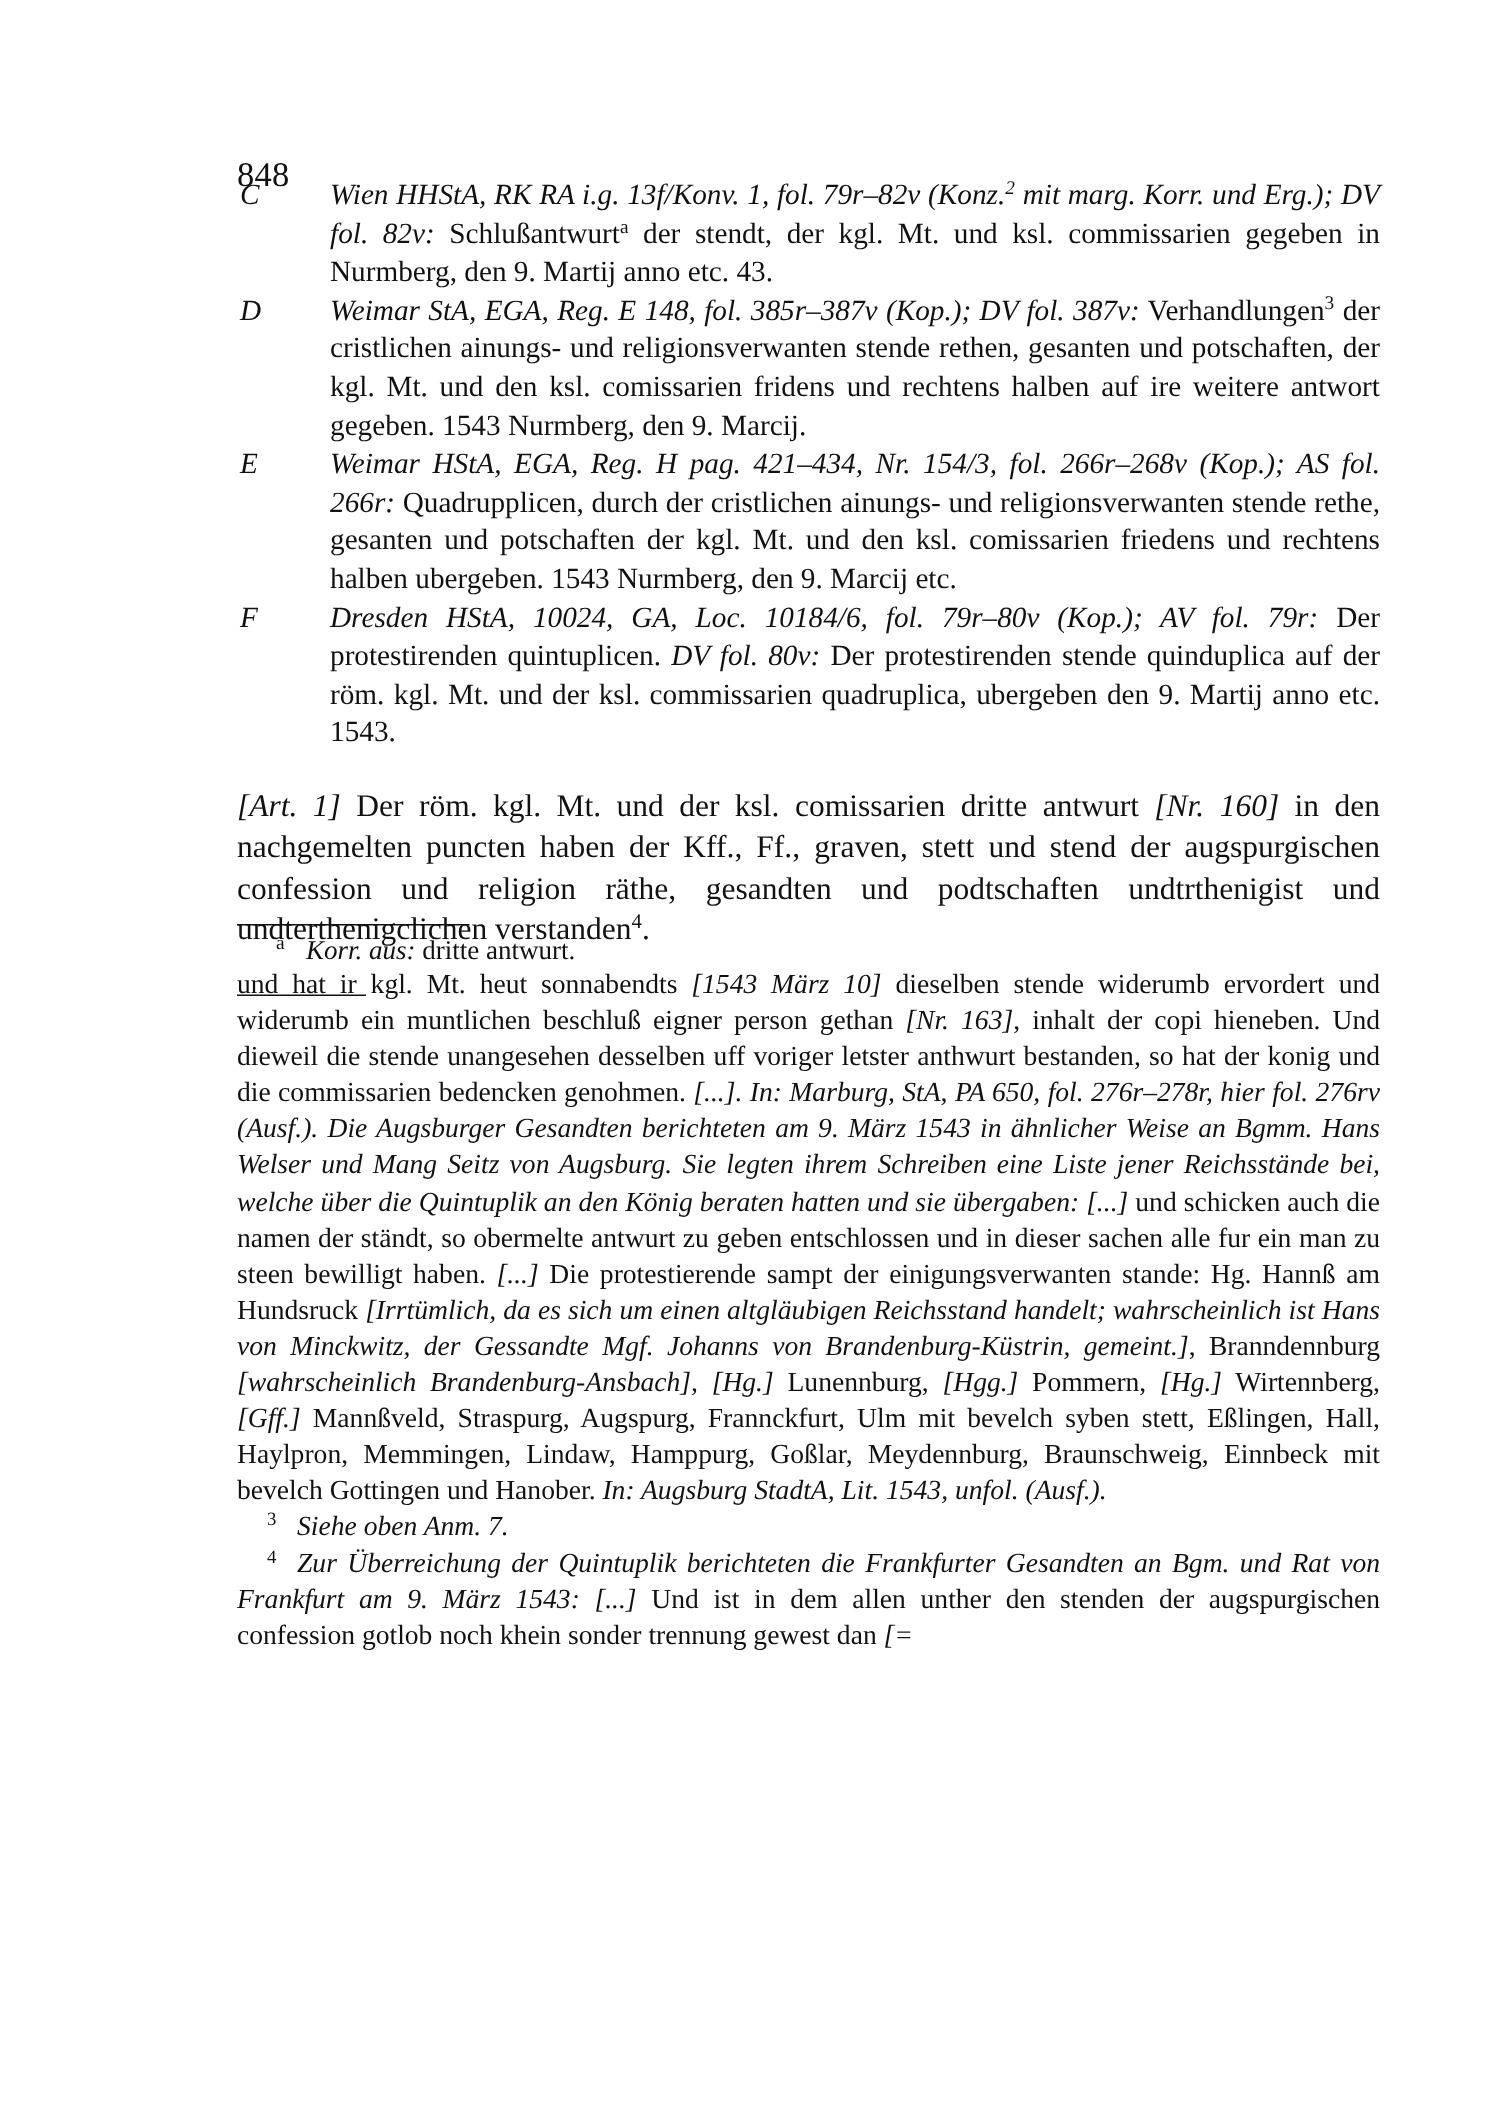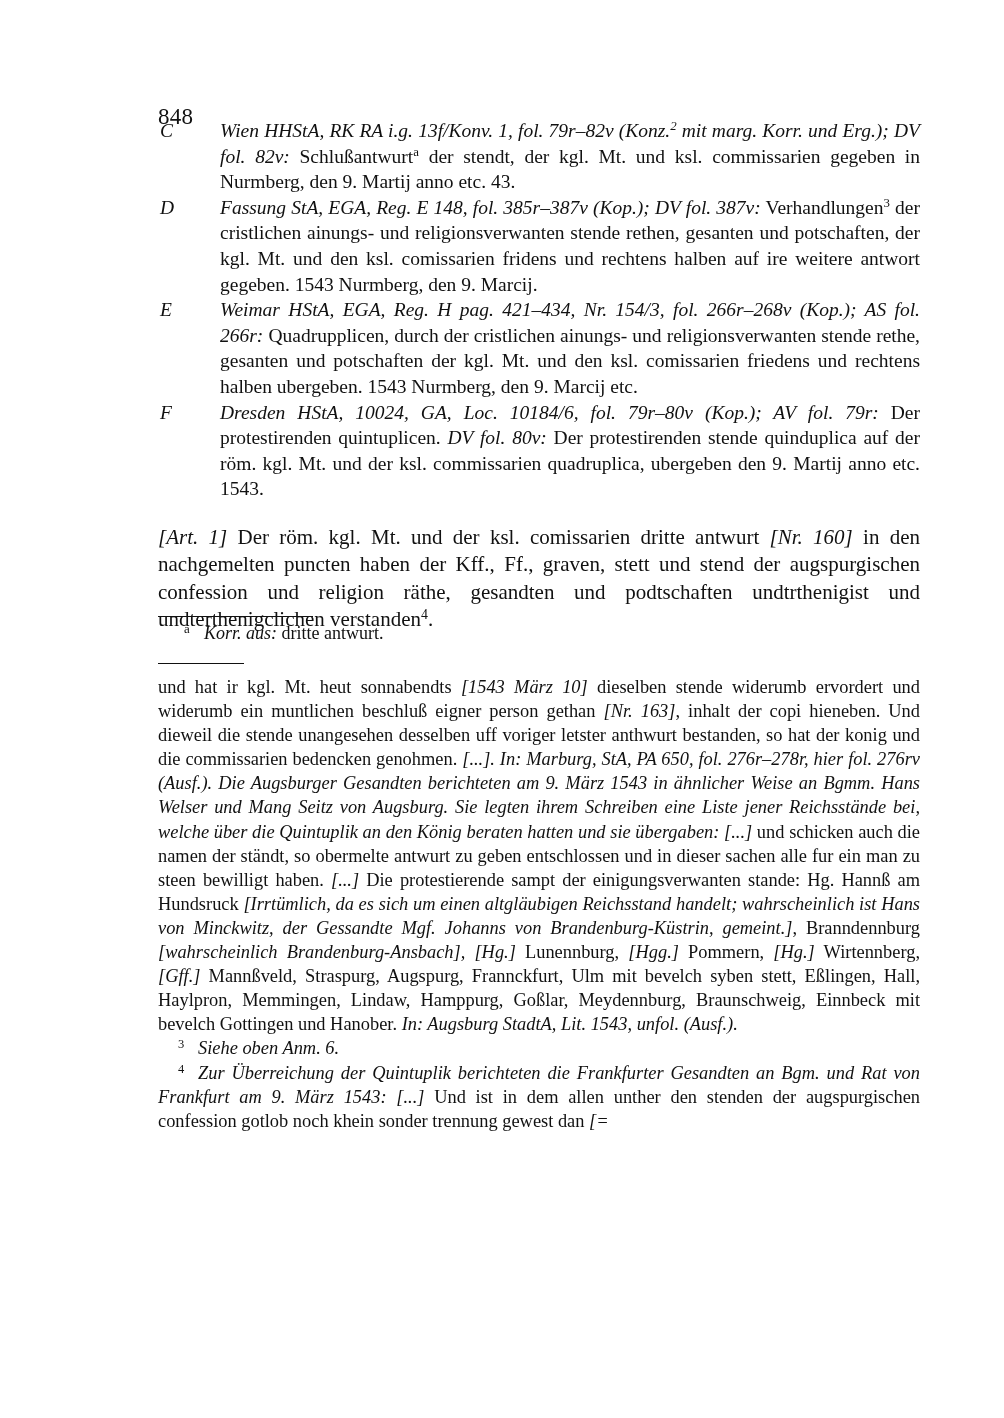--- a/index.html
+++ b/index.html
@@ -121,21 +121,21 @@
   }
   .app-note .marker sup {
     font-size: 0.72em;
     vertical-align: 0.5em;
   }
 
   
   .fn-block {
     position: absolute;
     left: 158px;
-    top: 675px;
+    top: 644px;
     width: 762px;
     font-size: 18.4px;
     line-height: 24.1px;
     text-align: justify;
     text-justify: inter-word;
   }
   .fn-para { margin: 0; }
   .fn-num {
     display: inline-block;
     width: 40px;
@@ -157,21 +157,21 @@
 
   <div class="col">
 
     <div class="sig-list" id="sigla-host">
         <div class="sig-entry">
           <span class="sig-letter">C</span>
           <span class="body"><span class="it">Wien HHStA, RK RA i.g. 13f/Konv. 1, fol. 79r–82v (Konz.</span><sup style="font-style: italic;">2</sup><span class="it"> mit marg. Korr. und Erg.); DV fol. 82v:</span><span> Schlußantwurt</span><sup>a</sup><span> der stendt, der kgl. Mt. und ksl. commissarien gegeben in Nurmberg, den 9. Martij anno etc. 43.</span></span>
         </div>
         <div class="sig-entry">
           <span class="sig-letter">D</span>
-          <span class="body"><span class="it">Fassung StA, EGA, Reg. E 148, fol. 385r–387v (Kop.); DV fol. 387v:</span><span> Verhandlungen</span><sup>3</sup><span> der cristlichen ainungs- und religionsverwanten stende rethen, gesanten und potschaften, der kgl. Mt. und den ksl. comissarien fridens und rechtens halben auf ire weitere antwort gegeben. 1543 Nurmberg, den 9. Marcij.</span></span>
+          <span class="body"><span class="it">Weimar StA, EGA, Reg. E 148, fol. 385r–387v (Kop.); DV fol. 387v:</span><span> Verhandlungen</span><sup>3</sup><span> der cristlichen ainungs- und religionsverwanten stende rethen, gesanten und potschaften, der kgl. Mt. und den ksl. comissarien fridens und rechtens halben auf ire weitere antwort gegeben. 1543 Nurmberg, den 9. Marcij.</span></span>
         </div>
         <div class="sig-entry">
           <span class="sig-letter">E</span>
           <span class="body"><span class="it">Weimar HStA, EGA, Reg. H pag. 421–434, Nr. 154/3, fol. 266r–268v (Kop.); AS fol. 266r:</span><span> Quadrupplicen, durch der cristlichen ainungs- und religionsverwanten stende rethe, gesanten und potschaften der kgl. Mt. und den ksl. comissarien friedens und rechtens halben ubergeben. 1543 Nurmberg, den 9. Marcij etc.</span></span>
         </div>
         <div class="sig-entry">
           <span class="sig-letter">F</span>
           <span class="body"><span class="it">Dresden HStA, 10024, GA, Loc. 10184/6, fol. 79r–80v (Kop.); AV fol. 79r:</span><span> Der protestirenden quintuplicen. </span><span class="it">DV fol. 80v:</span><span> Der protestirenden stende quinduplica auf der röm. kgl. Mt. und der ksl. commissarien quadruplica, ubergeben den 9. Martij anno etc. 1543.</span></span>
         </div>
       </div>
@@ -182,17 +182,17 @@
 
   <div class="rule rule-a"></div>
   <div class="rule rule-b"></div>
 
   <div class="app-note" id="apparatus-host">
       <div><span class="marker"><sup>a</sup></span><span><span class="it">Korr. aus:</span><span> dritte antwurt.</span></span></div>
     </div>
 
   <div class="fn-block" id="footnotes-host">
       <p class="fn-para"><span><span>und hat ir kgl. Mt. heut sonnabendts </span><span class="it">[1543 März 10]</span><span> dieselben stende widerumb ervordert und widerumb ein muntlichen beschluß eigner person gethan </span><span class="it">[Nr. 163]</span><span>, inhalt der copi hieneben. Und dieweil die stende unangesehen desselben uff voriger letster anthwurt bestanden, so hat der konig und die commissarien bedencken genohmen. </span><span class="it">[...]. In: Marburg, StA, PA 650, fol. 276r–278r, hier fol. 276rv (Ausf.). Die Augsburger Gesandten berichteten am 9. März 1543 in ähnlicher Weise an Bgmm. Hans Welser und Mang Seitz von Augsburg. Sie legten ihrem Schreiben eine Liste jener Reichsstände bei, welche über die Quintuplik an den König beraten hatten und sie übergaben: [...]</span><span> und schicken auch die namen der ständt, so obermelte antwurt zu geben entschlossen und in dieser sachen alle fur ein man zu steen bewilligt haben. </span><span class="it">[...]</span><span> Die protestierende sampt der einigungsverwanten stande: Hg. Hannß am Hundsruck </span><span class="it">[Irrtümlich, da es sich um einen altgläubigen Reichsstand handelt; wahrscheinlich ist Hans von Minckwitz, der Gessandte Mgf. Johanns von Brandenburg-Küstrin, gemeint.]</span><span>, Branndennburg </span><span class="it">[wahrscheinlich Brandenburg-Ansbach], [Hg.]</span><span> Lunennburg, </span><span class="it">[Hgg.]</span><span> Pommern, </span><span class="it">[Hg.]</span><span> Wirtennberg, </span><span class="it">[Gff.]</span><span> Mannßveld, Straspurg, Augspurg, Frannckfurt, Ulm mit bevelch syben stett, Eßlingen, Hall, Haylpron, Memmingen, Lindaw, Hamppurg, Goßlar, Meydennburg, Braunschweig, Einnbeck mit bevelch Gottingen und Hanober. </span><span class="it">In: Augsburg StadtA, Lit. 1543, unfol. (Ausf.).</span></span></p>
-      <p class="fn-para"><span class="fn-num"><sup>3</sup></span><span><span class="it">Siehe oben Anm. 6.</span></span></p>
+      <p class="fn-para"><span class="fn-num"><sup>3</sup></span><span><span class="it">Siehe oben Anm. 7.</span></span></p>
       <p class="fn-para"><span class="fn-num"><sup>4</sup></span><span><span class="it">Zur Überreichung der Quintuplik berichteten die Frankfurter Gesandten an Bgm. und Rat von Frankfurt am 9. März 1543: [...]</span><span> Und ist in dem allen unther den stenden der augspurgischen confession gotlob noch khein sonder trennung gewest dan </span><span class="it">[=</span></span></p>
     </div>
 
 </div>
 
 </body></html>

